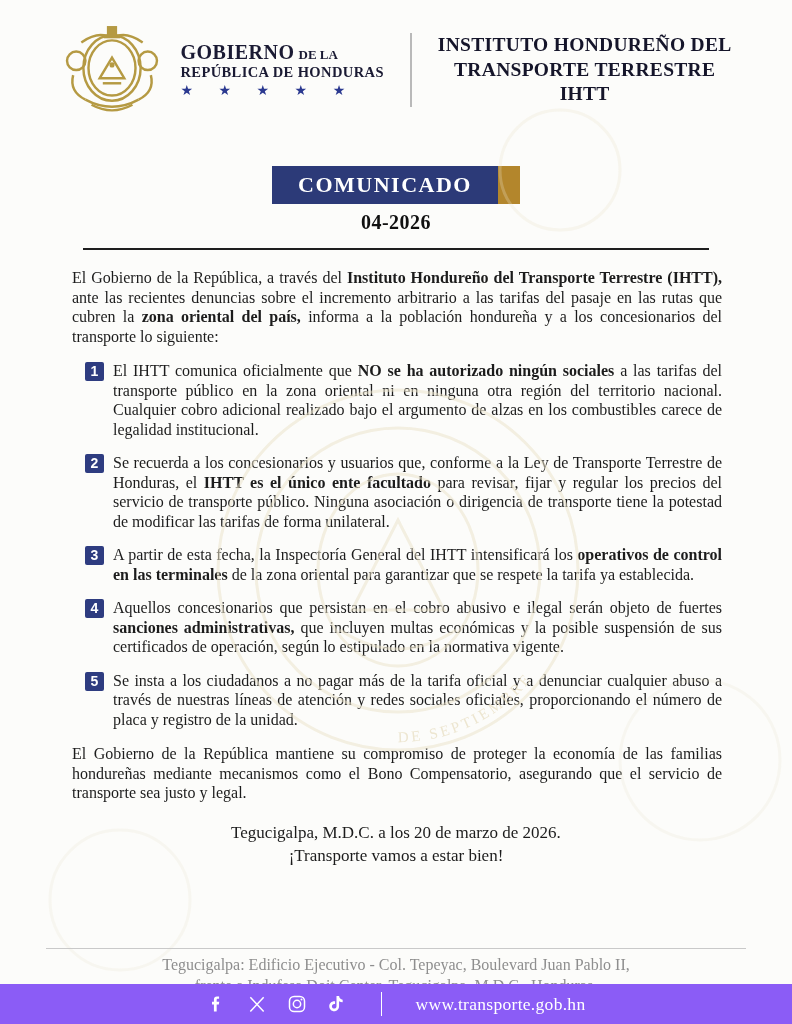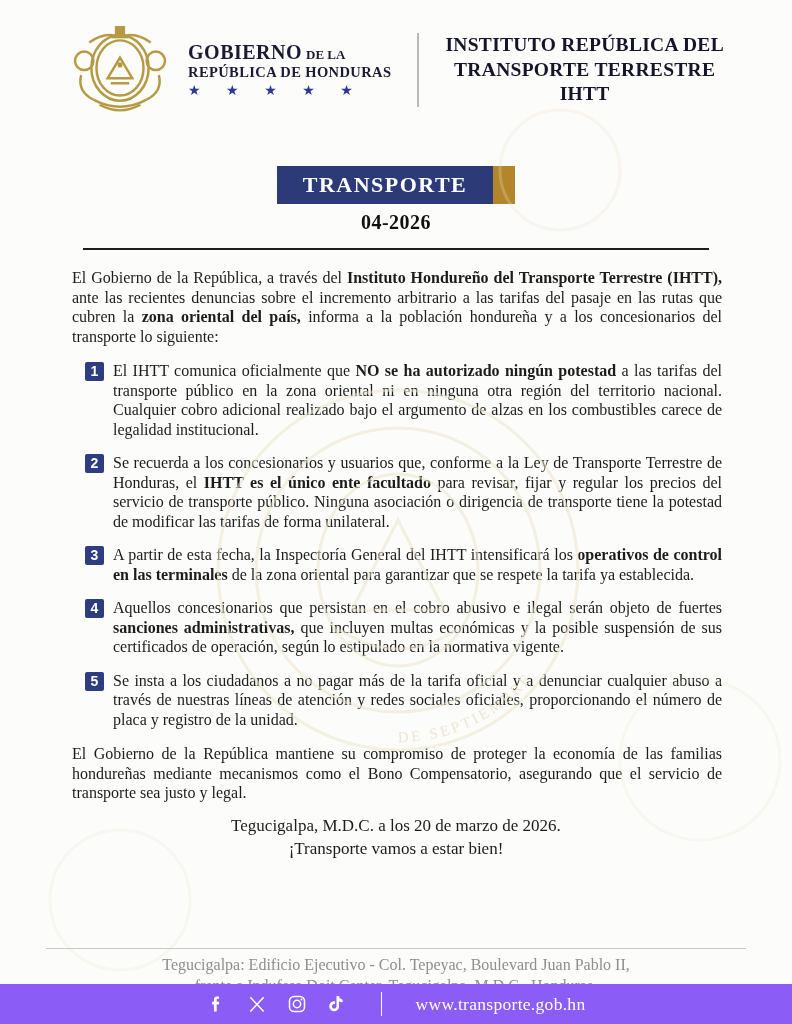--- a/index.html
+++ b/index.html
@@ -49,21 +49,21 @@
   .badge{
     flex:0 0 auto;width:19px;height:19px;margin:1px 9px 0 0;
     background:#2e3c80;color:#fff;border-radius:2px;
     font-size:14px;font-weight:700;text-align:center;line-height:19px;
     font-family:"Liberation Sans","DejaVu Sans",sans-serif;
   }
   .item-text{flex:1;text-align:justify;}
   .closing{margin-top:15px;}
   .b{font-weight:700;}
   
-  .signoff{margin-top:12px;text-align:center;font-size:17px;line-height:1.35;}
+  .signoff{margin-top:19px;text-align:center;font-size:17px;line-height:1.35;}
   
   .address{
     position:absolute;left:0;bottom:24px;width:100%;height:52px;
     text-align:center;color:#8e8e8e;font-size:16px;line-height:1.3;
   }
   .address-line-top{width:700px;margin:0 auto;border:none;border-top:1px solid #c9c9c9;}
   .address-text{margin-top:6px;}
   .bottom-bar{
     position:absolute;left:0;bottom:0;width:100%;height:40px;
     background:#8b5cf6;color:#fff;
@@ -123,42 +123,42 @@
       <div>
         <span class="gov-main">GOBIERNO</span><span class="gov-suffix">DE LA</span>
       </div>
       <div class="gov-sub">REPÚBLICA DE HONDURAS</div>
       <div class="gov-stars">★ ★ ★ ★ ★</div>
     </div>
 
     <div class="hdr-divider"></div>
 
     <div class="inst-block">
-      <div class="inst-line">INSTITUTO REPÚBLICA DEL</div>
+      <div class="inst-line">INSTITUTO HONDUREÑO DEL</div>
       <div class="inst-line">TRANSPORTE TERRESTRE</div>
       <div class="inst-line">IHTT</div>
     </div>
   </div>
 
   <div class="banner-wrap">
     <div class="banner">
-      <div class="banner-navy">TRANSPORTE</div>
+      <div class="banner-navy">COMUNICADO</div>
       <div class="banner-gold"></div>
     </div>
     <div class="banner-number">04-2026</div>
     <hr class="rule">
   </div>
 
   <div class="main">
     <p class="par"><span>El Gobierno de la República, a través del </span><span class="b">Instituto Hondureño del Transporte Terrestre (IHTT),</span><span> ante las recientes denuncias sobre el incremento arbitrario a las tarifas del pasaje en las rutas que cubren la </span><span class="b">zona oriental del país,</span><span> informa a la población hondureña y a los concesionarios del transporte lo siguiente:</span></p>
 
     <div class="items">
       <div class="item">
         <div class="badge">1</div>
-        <div class="item-text"><span>El IHTT comunica oficialmente que </span><span class="b">NO se ha autorizado ningún potestad</span><span> a las tarifas del transporte público en la zona oriental ni en ninguna otra región del territorio nacional. Cualquier cobro adicional realizado bajo el argumento de alzas en los combustibles carece de legalidad institucional.</span></div>
+        <div class="item-text"><span>El IHTT comunica oficialmente que </span><span class="b">NO se ha autorizado ningún sociales</span><span> a las tarifas del transporte público en la zona oriental ni en ninguna otra región del territorio nacional. Cualquier cobro adicional realizado bajo el argumento de alzas en los combustibles carece de legalidad institucional.</span></div>
       </div>
       <div class="item">
         <div class="badge">2</div>
         <div class="item-text"><span>Se recuerda a los concesionarios y usuarios que, conforme a la Ley de Transporte Terrestre de Honduras, el </span><span class="b">IHTT es el único ente facultado</span><span> para revisar, fijar y regular los precios del servicio de transporte público. Ninguna asociación o dirigencia de transporte tiene la potestad de modificar las tarifas de forma unilateral.</span></div>
       </div>
       <div class="item">
         <div class="badge">3</div>
         <div class="item-text"><span>A partir de esta fecha, la Inspectoría General del IHTT intensificará los </span><span class="b">operativos de control en las terminales</span><span> de la zona oriental para garantizar que se respete la tarifa ya establecida.</span></div>
       </div>
       <div class="item">

